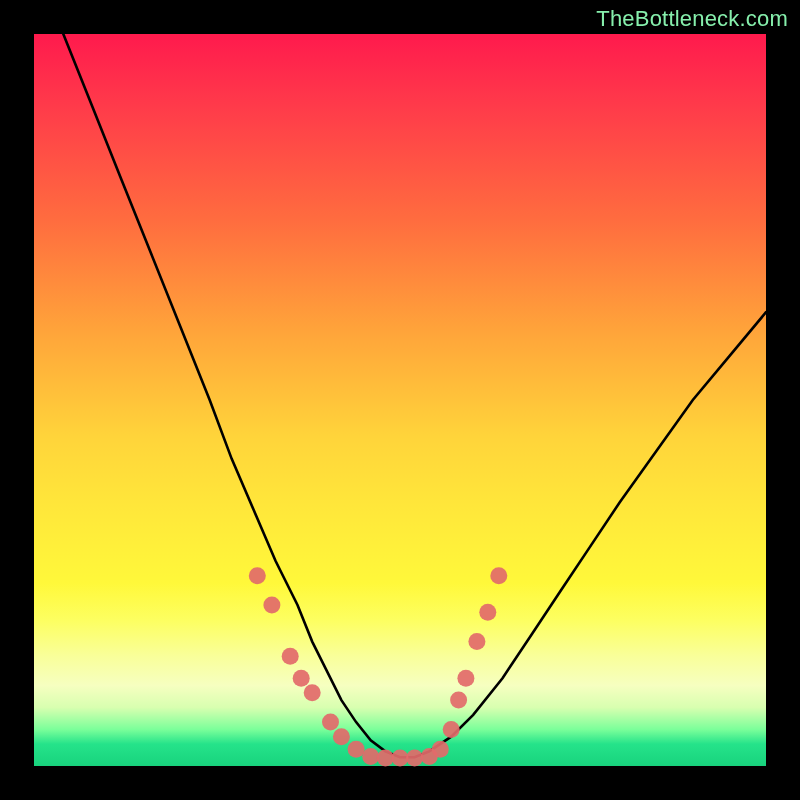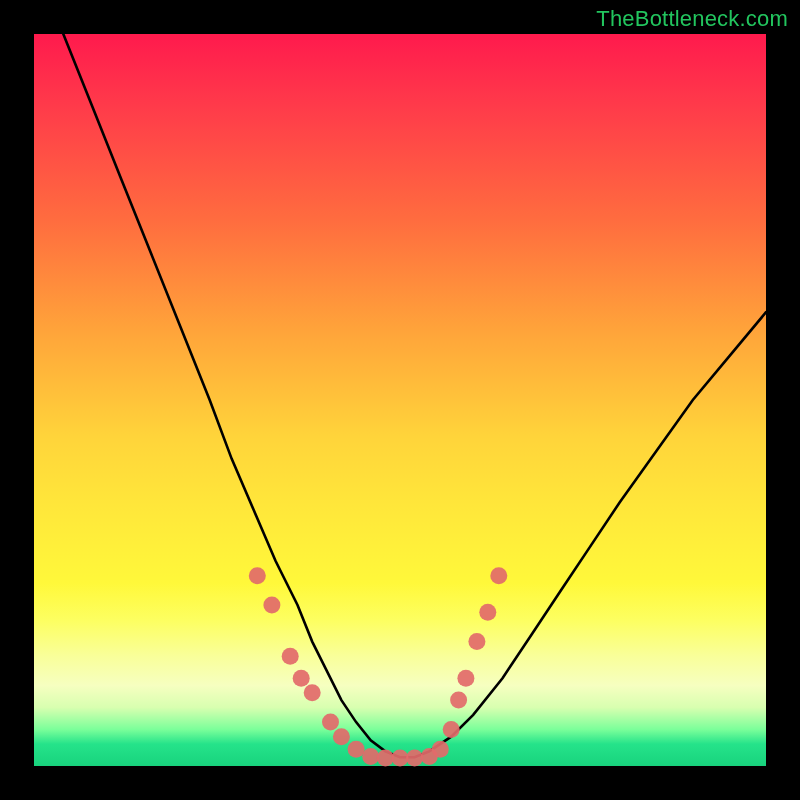--- a/index.html
+++ b/index.html
@@ -42,21 +42,21 @@
       #d8ffb0 92%,
       #7bff9a 95%,
       #25e38a 97%,
       #18d37d 100%
     );
   }
   .watermark {
     position: absolute;
     top: 6px;
     right: 12px;
-    color: #22c55e;
+    color: #86efac;
     font-size: 22px;
     font-weight: 500;
     letter-spacing: 0.2px;
   }
   svg.curve {
     position: absolute;
     left: 0;
     top: 0;
     width: 732px;
     height: 732px;

